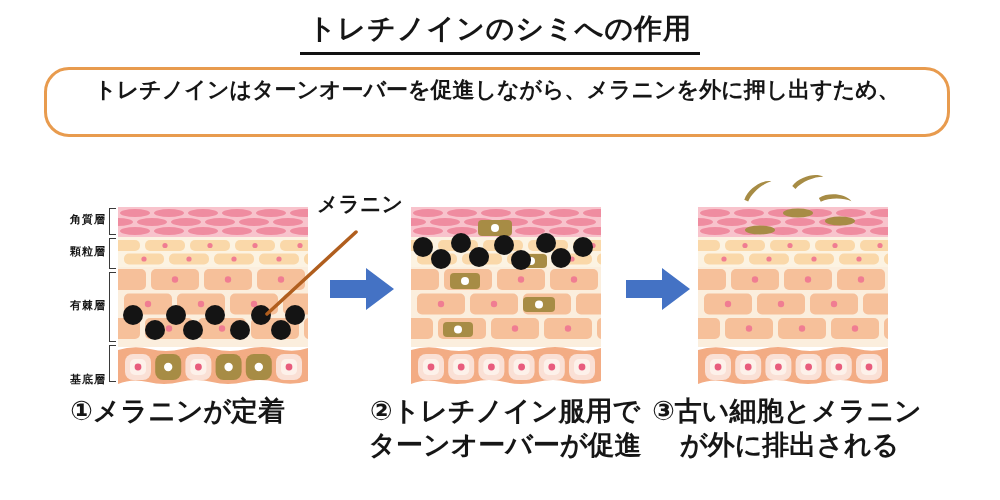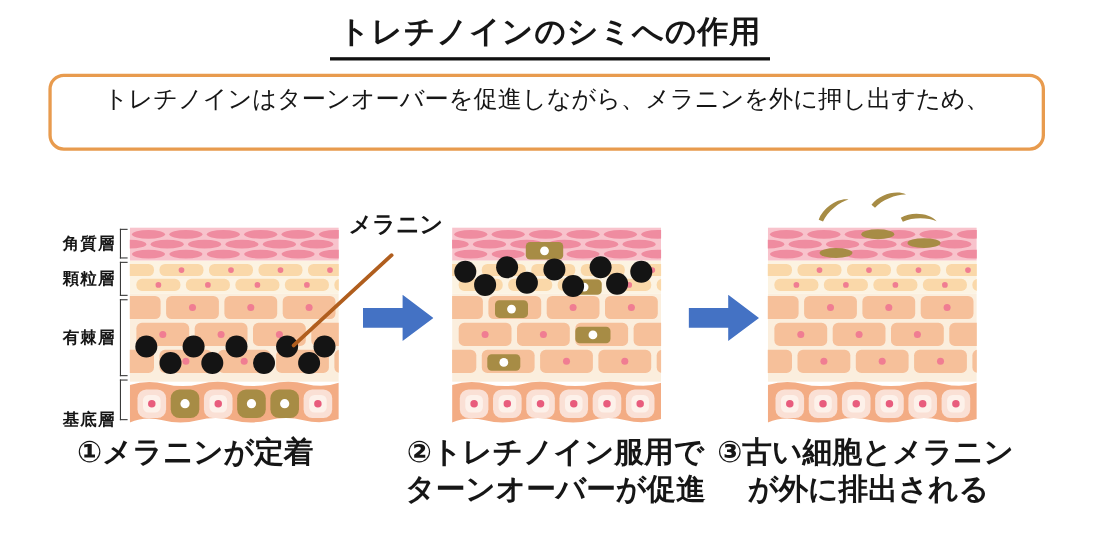--- a/index.html
+++ b/index.html
@@ -9,26 +9,26 @@
   }
   .canvas{position:relative;width:1000px;height:500px;overflow:hidden;background:#fff;}
 
   
   .title-wrap{position:absolute;top:10px;left:0;width:1000px;text-align:center;}
   .title{display:inline-block;font-size:28px;font-weight:bold;letter-spacing:1px;
          border-bottom:3px solid #111;padding:0 8px 4px;font-family:Liberation Serif, serif;}
 
   
   .info-box{position:absolute;left:44px;top:67px;width:900px;height:58px;
-            border:3px solid #E89B4E;border-radius:14px;background:#fff;
-            text-align:center;font-size:22px;font-weight:normal;line-height:28px;padding-top:6px;}
-
-  
-  .layer-label{position:absolute;left:56px;width:50px;text-align:center;
-               font-size:15px;font-weight:600;letter-spacing:1px;}
+            border:3px solid #E89B4E;border-radius:25px;background:#fff;
+            text-align:center;font-size:22px;font-weight:bold;line-height:28px;padding-top:6px;}
+
+  
+  .layer-label{position:absolute;left:56px;width:50px;text-align:right;
+               font-size:11px;font-weight:600;letter-spacing:1px;}
   .ll-0{top:212px}.ll-1{top:244px}.ll-2{top:298px}.ll-3{top:372px}
   .bracket{position:absolute;left:109px;width:6px;border:solid #3a3a3a;border-width:1.5px 0 1.5px 1.5px;}
   .bk-0{top:208px;height:25px}.bk-1{top:238px;height:29px}
   .bk-2{top:272px;height:68px}.bk-3{top:345px;height:35px}
 
   
   .panel{position:absolute;top:171px;width:190px;height:216px;}
   .panel-1{left:118px}.panel-2{left:411px}.panel-3{left:698px}
 
   

